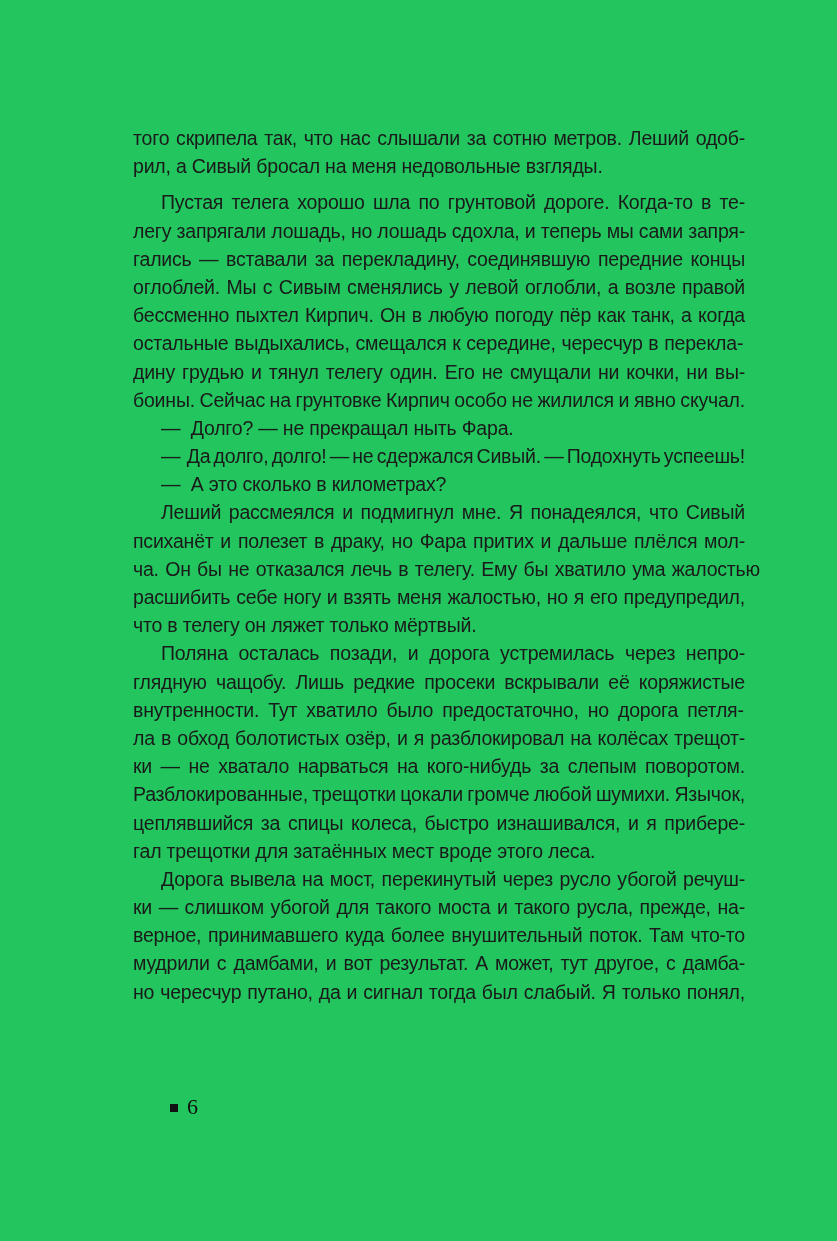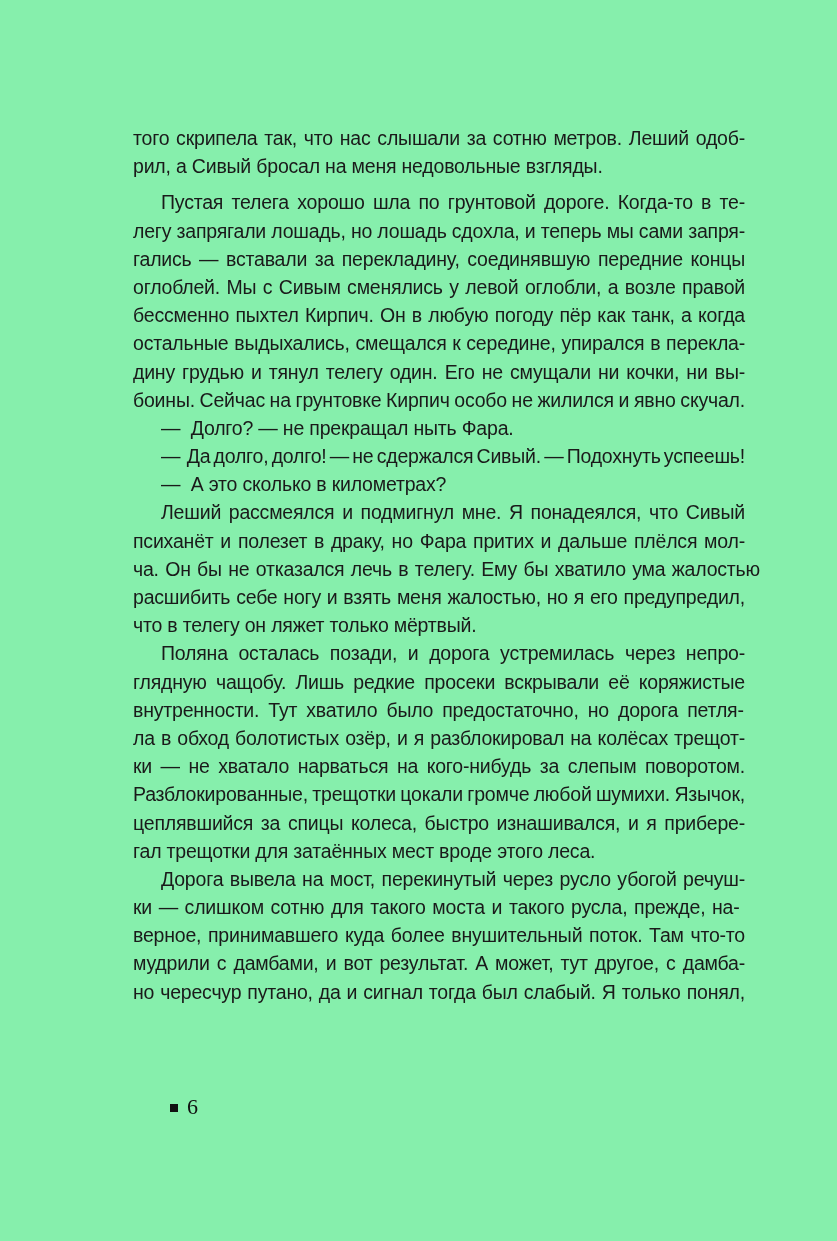--- a/index.html
+++ b/index.html
@@ -4,21 +4,21 @@
 <style>
   html, body {
     margin: 0;
     padding: 0;
     background: #ffffff;
   }
   .page {
     position: relative;
     width: 837px;
     height: 1241px;
-    background: #86efac;
+    background: #22c55e;
     overflow: hidden;
     font-family: "Liberation Sans", "DejaVu Sans", sans-serif;
     color: #1a1a1a;
   }
   .text-block {
     position: absolute;
     left: 133px;
     top: 124px;
     width: 612px;
   }
@@ -68,21 +68,21 @@
       <div class="paragraph">
         <div class="line"><span style="word-spacing: 1.59688px;">того скрипела так, что нас слышали за сотню метров. Леший одоб-</span></div>
         <div class="line"><span>рил, а Сивый бросал на меня недовольные взгляды.</span></div>
       </div>
       <div class="paragraph">
         <div class="line" style="padding-left: 28px; margin-top: 8px;"><span style="word-spacing: 3.07292px;">Пустая телега хорошо шла по грунтовой дороге. Когда-то в те-</span></div>
         <div class="line"><span style="word-spacing: -0.0109375px;">легу запрягали лошадь, но лошадь сдохла, и теперь мы сами запря-</span></div>
         <div class="line"><span style="word-spacing: 2.39062px;">гались — вставали за перекладину, соединявшую передние концы</span></div>
         <div class="line"><span style="word-spacing: 1.26562px;">оглоблей. Мы с Сивым сменялись у левой оглобли, а возле правой</span></div>
         <div class="line"><span style="word-spacing: 1.08523px;">бессменно пыхтел Кирпич. Он в любую погоду пёр как танк, а когда</span></div>
-        <div class="line"><span style="word-spacing: 0.520089px;">остальные выдыхались, смещался к середине, упирался в перекла-</span></div>
+        <div class="line"><span style="word-spacing: 0.520089px;">остальные выдыхались, смещался к середине, чересчур в перекла-</span></div>
         <div class="line"><span style="word-spacing: 1.8724px;">дину грудью и тянул телегу один. Его не смущали ни кочки, ни вы-</span></div>
         <div class="line"><span style="word-spacing: -0.560937px;">боины. Сейчас на грунтовке Кирпич особо не жилился и явно скучал.</span></div>
       </div>
       <div class="paragraph">
         <div class="line" style="padding-left: 28px;"><span>—  Долго? — не прекращал ныть Фара.</span></div>
       </div>
       <div class="paragraph">
         <div class="line" style="padding-left: 28px;"><span style="word-spacing: -2.01847px;">—  Да долго, долго! — не сдержался Сивый. — Подохнуть успеешь!</span></div>
       </div>
       <div class="paragraph">
@@ -100,21 +100,21 @@
         <div class="line"><span style="word-spacing: 3.99107px;">глядную чащобу. Лишь редкие просеки вскрывали её коряжистые</span></div>
         <div class="line"><span style="word-spacing: 3.80357px;">внутренности. Тут хватило было предостаточно, но дорога петля-</span></div>
         <div class="line"><span style="word-spacing: 0.929688px;">ла в обход болотистых озёр, и я разблокировал на колёсах трещот-</span></div>
         <div class="line"><span style="word-spacing: 3.34722px;">ки — не хватало нарваться на кого-нибудь за слепым поворотом.</span></div>
         <div class="line"><span style="word-spacing: -0.867188px;">Разблокированные, трещотки цокали громче любой шумихи. Язычок,</span></div>
         <div class="line"><span style="word-spacing: 2.44141px;">цеплявшийся за спицы колеса, быстро изнашивался, и я прибере-</span></div>
         <div class="line"><span>гал трещотки для затаённых мест вроде этого леса.</span></div>
       </div>
       <div class="paragraph">
         <div class="line" style="padding-left: 28px;"><span style="word-spacing: 1.3125px;">Дорога вывела на мост, перекинутый через русло убогой речуш-</span></div>
-        <div class="line"><span style="word-spacing: 1.42756px;">ки — слишком сотню для такого моста и такого русла, прежде, на-</span></div>
+        <div class="line"><span style="word-spacing: 1.42756px;">ки — слишком убогой для такого моста и такого русла, прежде, на-</span></div>
         <div class="line"><span style="word-spacing: 1.48214px;">верное, принимавшего куда более внушительный поток. Там что-то</span></div>
         <div class="line"><span style="word-spacing: 1.88778px;">мудрили с дамбами, и вот результат. А может, тут другое, с дамба-</span></div>
         <div class="line"><span style="word-spacing: 0.758523px;">но чересчур путано, да и сигнал тогда был слабый. Я только понял,</span></div>
       </div>
     </div>
   <div class="footer">
     <div class="footer-marker"></div>
     <div class="page-number">6</div>
   </div>
 </div>

